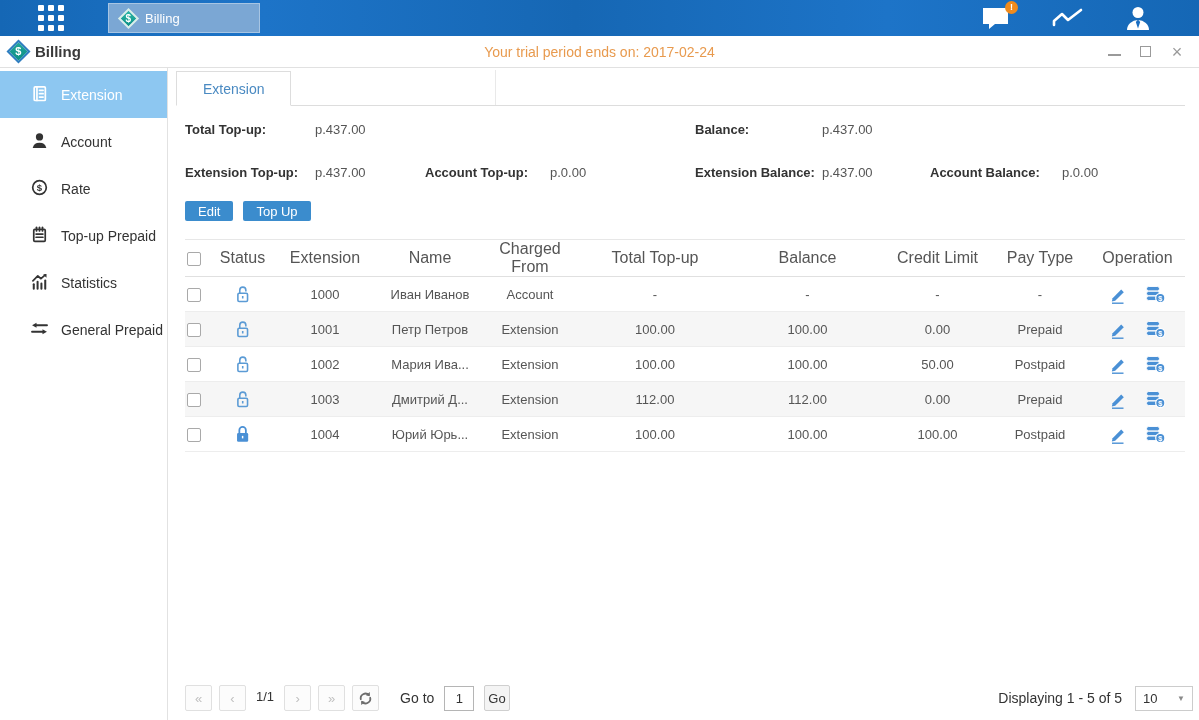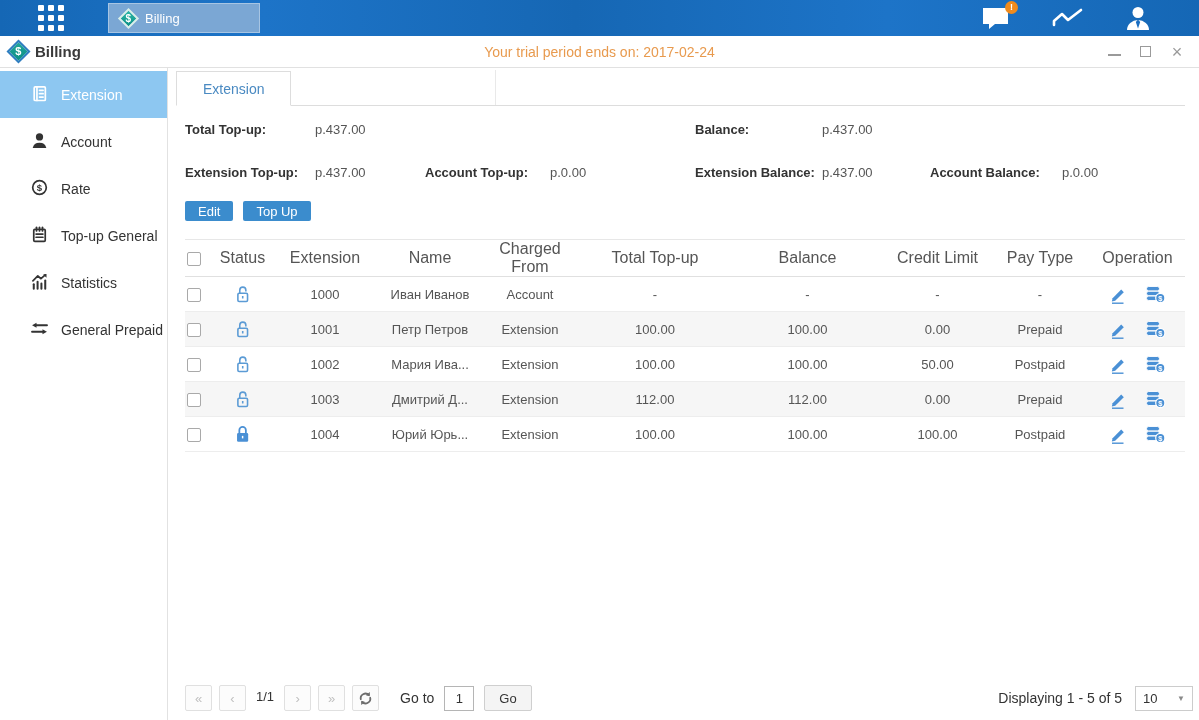--- a/index.html
+++ b/index.html
@@ -72,21 +72,21 @@
   .status-icon { cursor:pointer; display:inline-flex; vertical-align:middle; }
 
   
   .pagination { position:absolute; left:17px; right:6px; bottom:9px; display:flex; align-items:center; }
   .pg-btn { width:27px; height:26px; border:1px solid #e0e0e0; background:#fcfcfc; color:#c0c0c0; display:flex;
             align-items:center; justify-content:center; font-size:13px; border-radius:2px; cursor:pointer; margin-right:7px; }
   .pg-label { margin:0 10px 4px 3px; color:#333; }
   .pg-refresh { color:#6d6d6d; }
   .goto-label { margin:0 10px 0 14px; color:#333; font-size:14px; }
   .goto-input { width:30px; height:25px; border:1px solid #b5b5b5; text-align:center; font-size:13px; color:#333; margin-right:10px; }
-  .go-btn { height:26px; padding:0 14px; border:1px solid #cfcfcf; background:#f4f4f4; color:#333; font-size:13px;
+  .go-btn { height:26px; padding:0 3px; border:1px solid #cfcfcf; background:#f4f4f4; color:#333; font-size:13px;
             border-radius:2px; cursor:pointer; }
   .pg-right { margin-left:auto; display:flex; align-items:center; gap:13px; }
   .displaying { color:#333; font-size:14px; }
   .page-size { width:58px; height:25px; border:1px solid #ccc; background:#fff; display:flex; align-items:center;
                justify-content:space-between; padding:0 7px; cursor:pointer; color:#333; }
   .caret { font-size:8px; color:#8a8a8a; }
 </style>
 </head>
 <body>
 
@@ -175,21 +175,21 @@
       </div>
       <div class="side-item">
         <span><svg width="17" height="17" viewBox="0 0 16 16" fill="none" stroke="currentColor" stroke-width="1.6" stroke-linecap="round" stroke-linejoin="round">
             <rect x="2.6" y="3.2" width="10.8" height="11.2" rx="1"></rect>
             <line x1="5.2" y1="1.2" x2="5.2" y2="4.6"></line>
             <line x1="8" y1="1.2" x2="8" y2="4.6"></line>
             <line x1="10.8" y1="1.2" x2="10.8" y2="4.6"></line>
             <line x1="4.8" y1="7.6" x2="11.2" y2="7.6"></line>
             <line x1="4.8" y1="10.6" x2="11.2" y2="10.6"></line>
           </svg></span>
-        <span>Top-up General</span>
+        <span>Top-up Prepaid</span>
       </div>
       <div class="side-item">
         <span><svg width="17" height="17" viewBox="0 0 16 16" fill="none" stroke="currentColor" stroke-width="1.6" stroke-linecap="round" stroke-linejoin="round">
             <polyline points="1.8,7.4 6.4,2.8 9.4,5.4 13.4,1.8"></polyline>
             <polygon points="14.6,1 14.6,4.4 11.4,1.4" fill="currentColor" stroke="none"></polygon>
             <line x1="2.6" y1="14.8" x2="2.6" y2="10.6" stroke-width="1.9"></line>
             <line x1="6.2" y1="14.8" x2="6.2" y2="8.2" stroke-width="1.9"></line>
             <line x1="9.8" y1="14.8" x2="9.8" y2="10" stroke-width="1.9"></line>
             <line x1="13.4" y1="14.8" x2="13.4" y2="7" stroke-width="1.9"></line>
           </svg></span>

